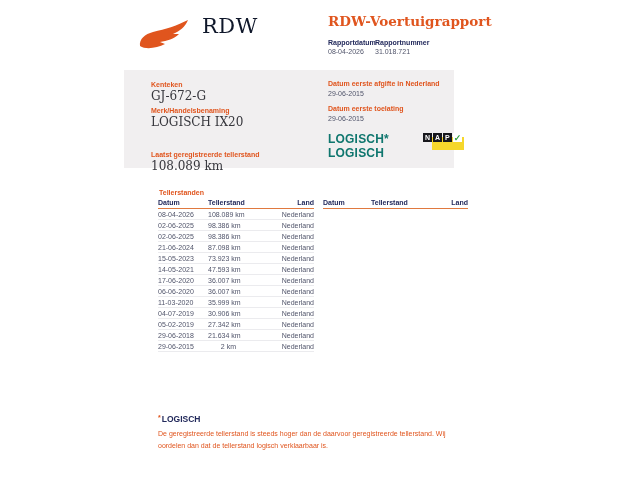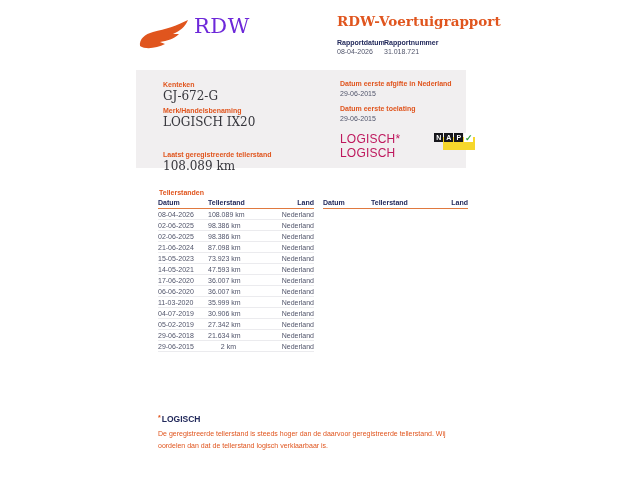--- a/index.html
+++ b/index.html
@@ -6,49 +6,49 @@
   body{
     width:640px;height:480px;background:#ffffff;overflow:hidden;position:relative;
     font-family:"Liberation Sans",sans-serif;-webkit-font-smoothing:antialiased;
   }
   .abs{position:absolute;}
 
   
   .logo-wrap{left:138px;top:14px;display:flex;align-items:flex-start;}
   .logo-swoosh{width:56px;height:32px;margin-top:6px;}
   .logo-text{
-    font-family:"DejaVu Serif",serif;font-size:21px;color:#6d28d9;
-    letter-spacing:0.5px;text-align:center;
-  }
-  .hdr-right{left:337px;top:13px;width:200px;}
+    font-family:"DejaVu Serif",serif;font-size:21px;color:#0f172a;
+    margin-left:8px;letter-spacing:0.5px;text-align:center;
+  }
+  .hdr-right{left:328px;top:13px;width:200px;}
   .report-title{
     font-family:"DejaVu Serif",serif;font-weight:bold;font-size:13.5px;
     color:#e0551e;margin:0 0 10px 0;
   }
   .meta-row{display:flex;}
   .meta-col1{width:47px;}
   .meta-label{font-size:7px;font-weight:bold;color:#232a5c;display:block;}
   .meta-value{font-size:7px;color:#50546a;display:block;margin-top:2px;}
 
   
   .vehicle-box{
-    left:136px;top:70px;width:330px;height:98px;background:#f1eff0;
+    left:124px;top:70px;width:330px;height:98px;background:#f1eff0;
   }
   .vb-col-left{position:absolute;left:27px;top:11px;}
   .vb-col-right{position:absolute;left:204px;top:10px;}
   .fld-label{font-size:7px;font-weight:bold;color:#e0551e;display:block;}
   .fld-value-serif{
     font-family:"DejaVu Serif",serif;font-size:12px;color:#36363c;
     display:block;margin:1px 0 4px 0;
   }
   .fld-value-small{font-size:7px;color:#50546a;display:block;margin:3px 0 8px 0;}
   .spacer18{height:18px;}
   .oordeel-row{display:flex;align-items:flex-start;margin-top:10px;}
   .oordeel{
-    font-size:12px;font-weight:normal;color:#be185d;line-height:14px;letter-spacing:0.2px;
+    font-size:12px;font-weight:bold;color:#0f766e;line-height:14px;letter-spacing:0.2px;
   }
   .nap{position:relative;display:inline-flex;gap:1px;margin-left:34px;margin-top:1px;}
   .nap::before{
     content:"";position:absolute;left:9px;top:4px;width:32px;height:13px;background:#f6d72c;
   }
   .nap-sq{
     position:relative;width:9px;height:9px;display:flex;align-items:center;justify-content:center;
     font-size:7px;font-weight:bold;
   }
   .nap-black{background:#17171c;color:#ffffff;}

